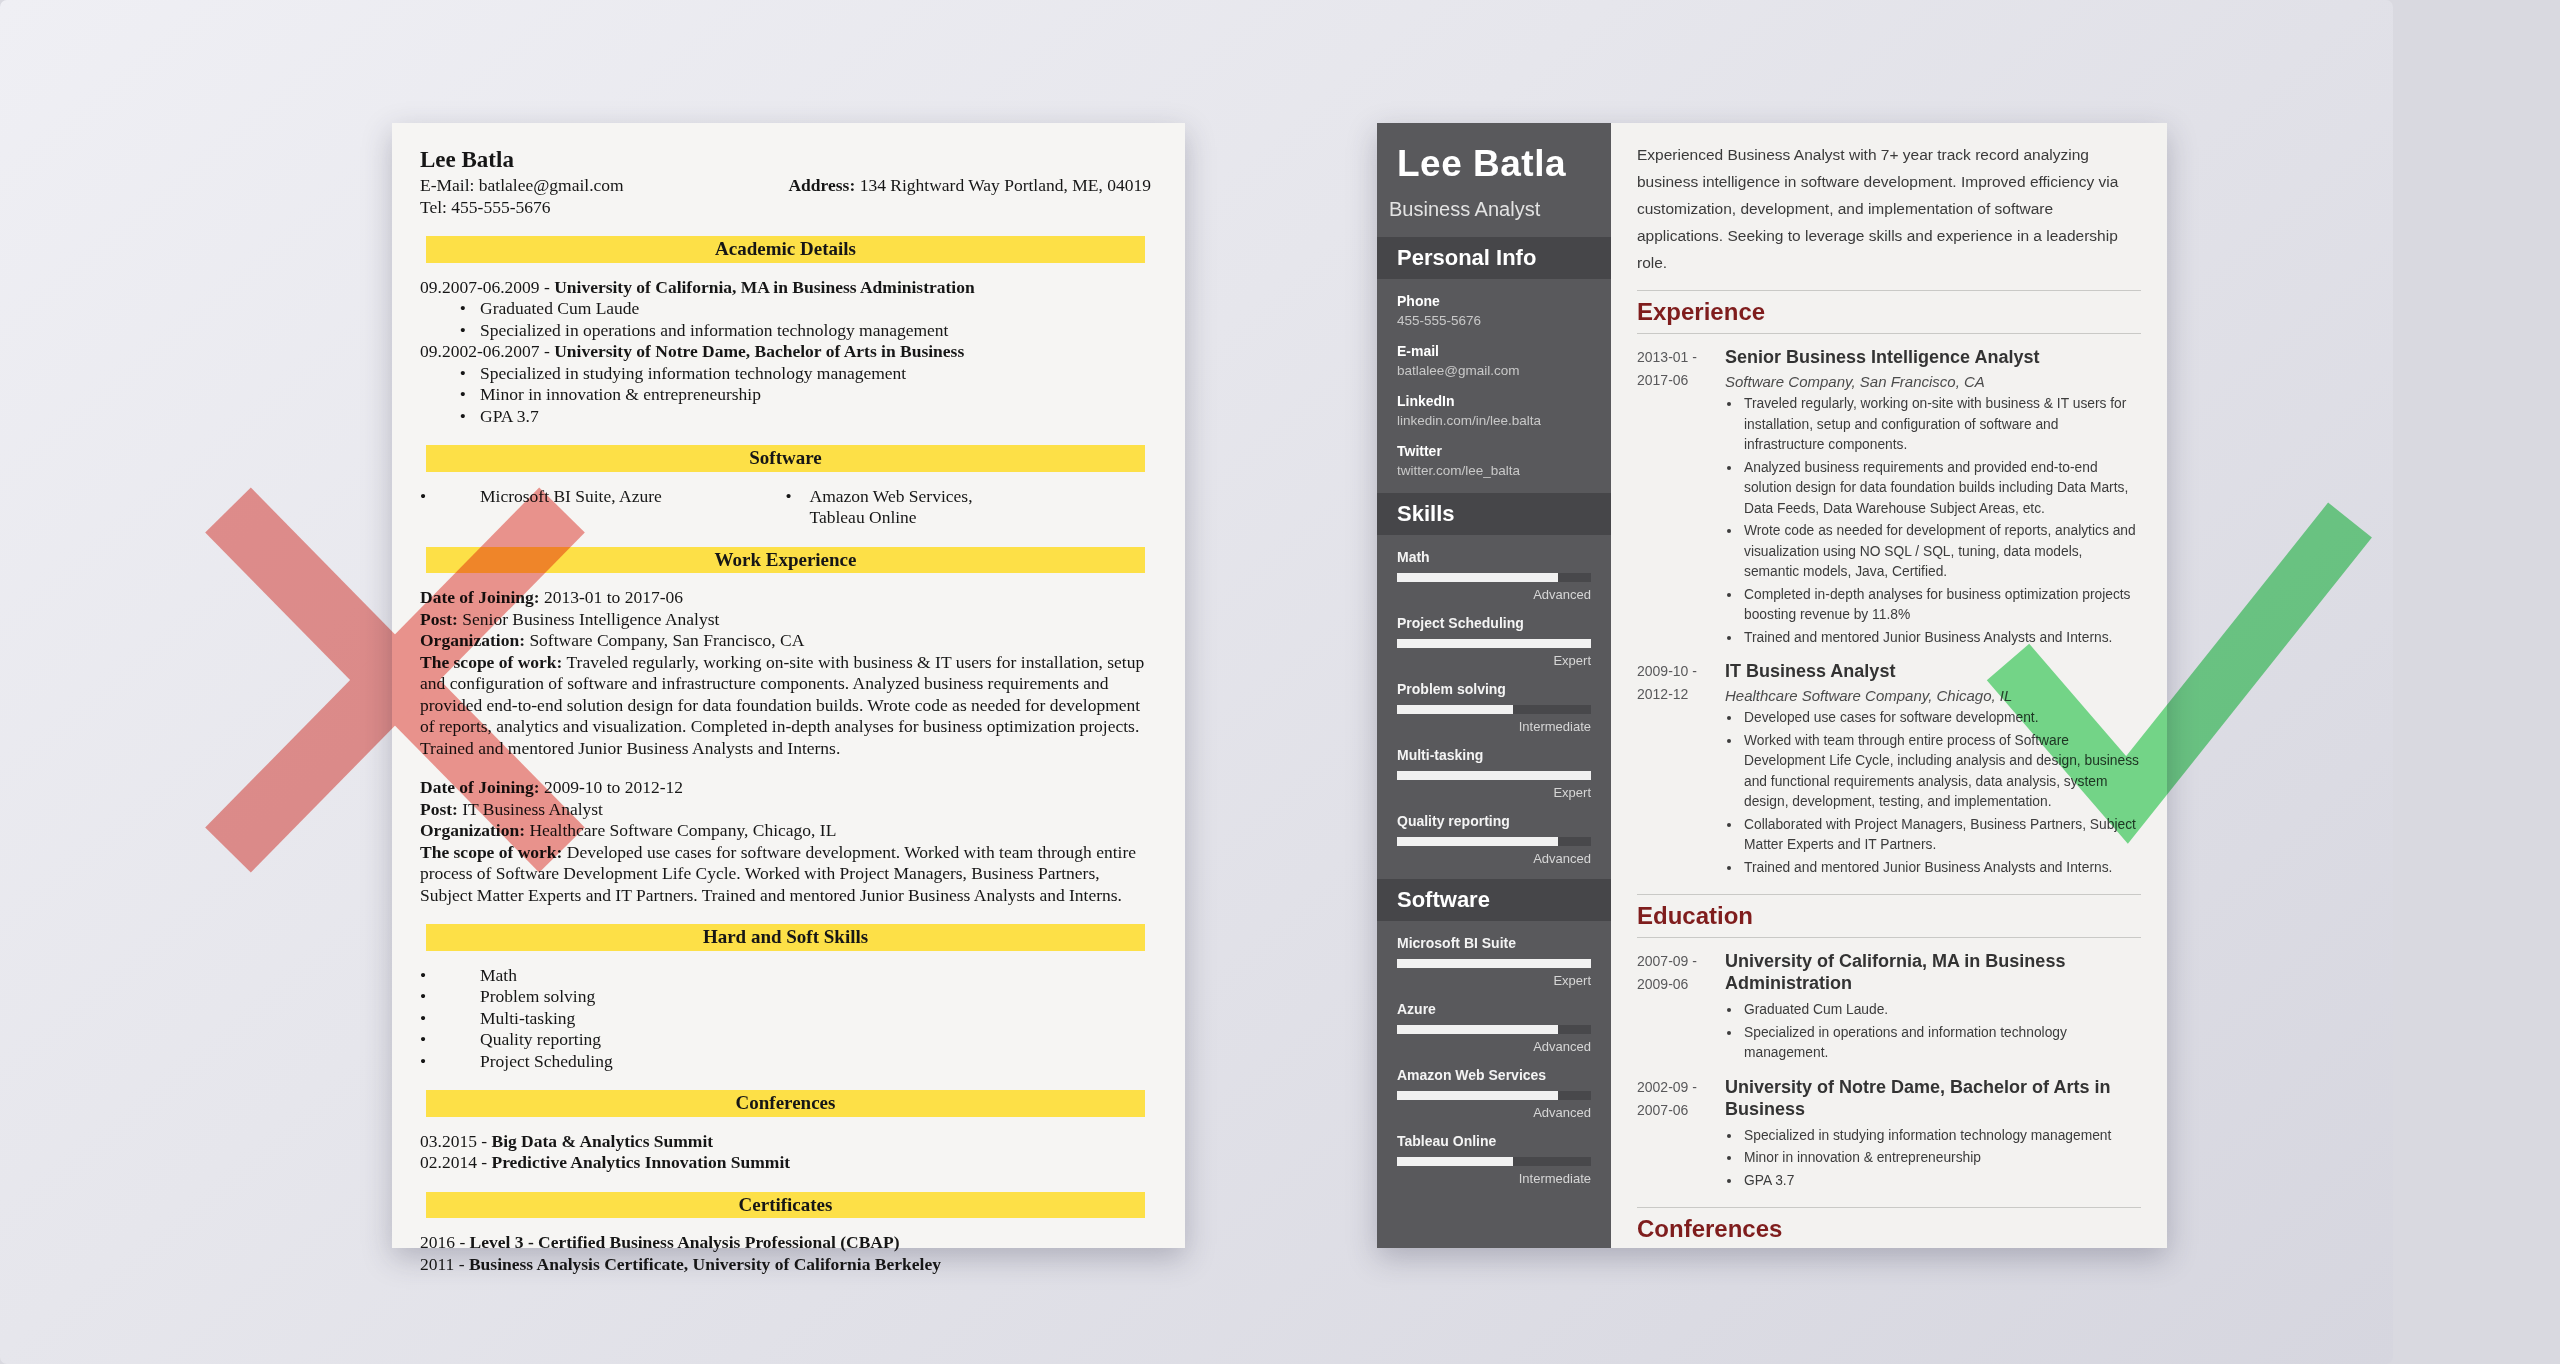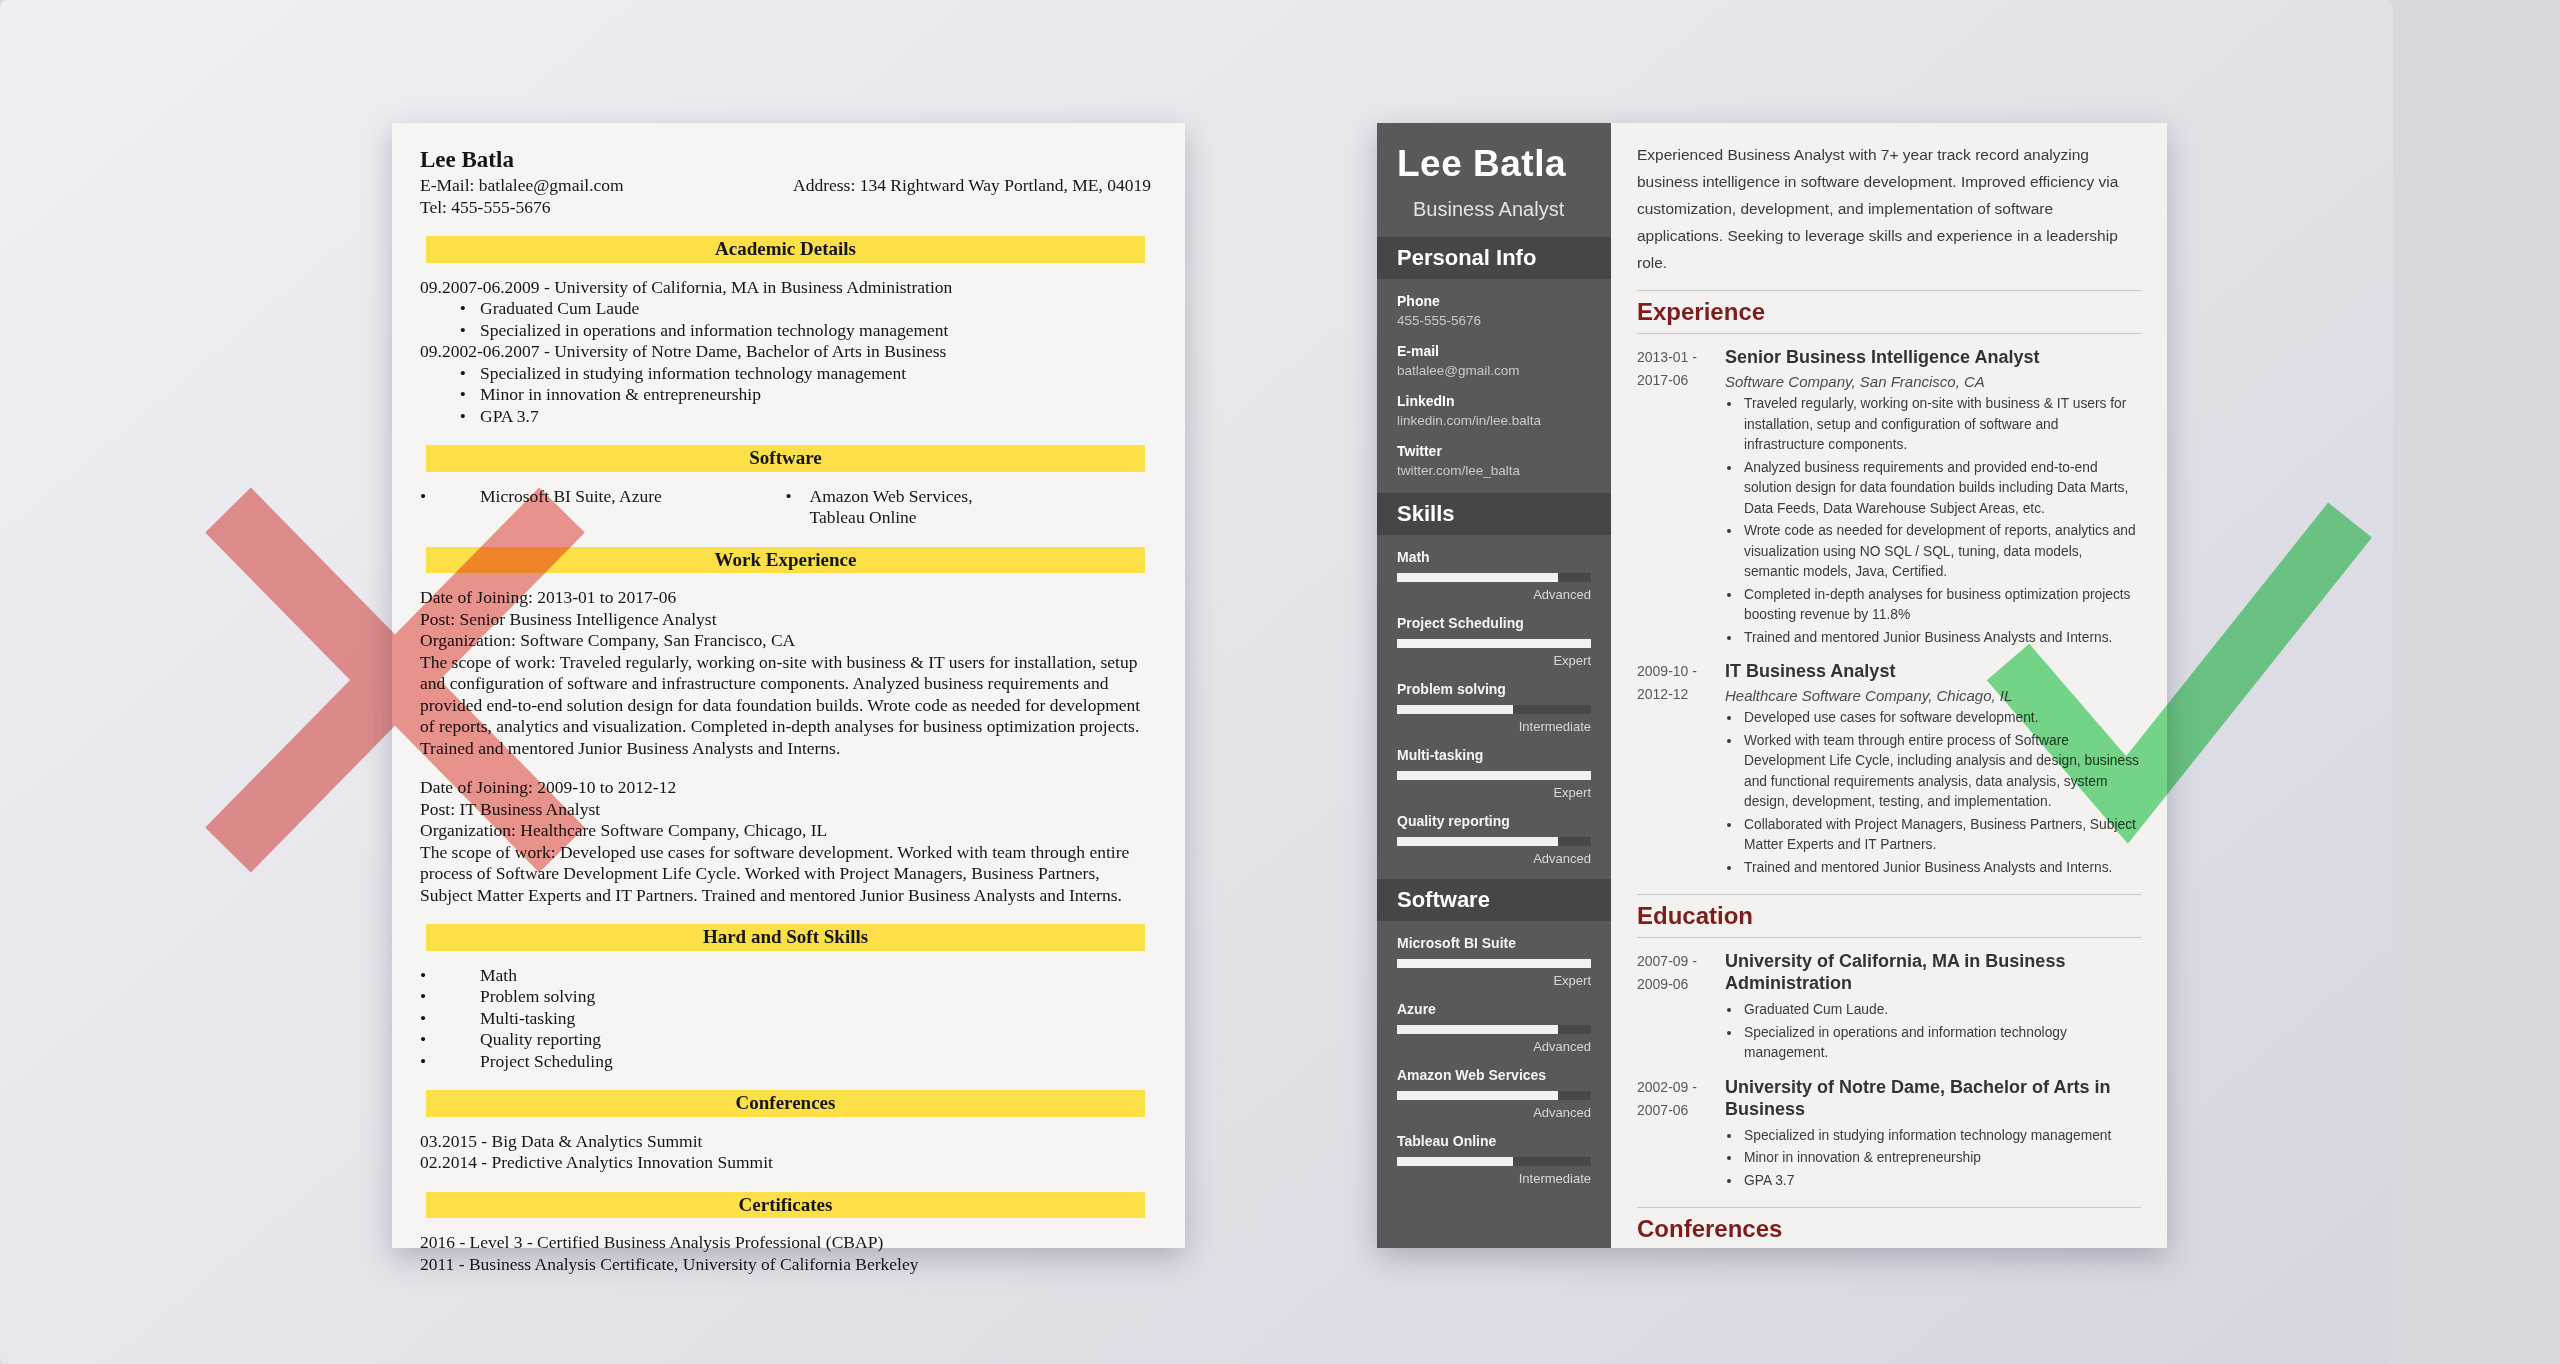--- a/index.html
+++ b/index.html
@@ -10,38 +10,38 @@
         box-shadow:0 10px 28px rgba(50,50,75,.28);}
   
   #bad{left:392px;width:793px;}
   .bad-inner{padding:22px 34px 0 28px;color:#161616;
              font-family:"Liberation Serif","DejaVu Serif",serif;
              font-size:17.5px;line-height:21.5px;}
   .bad-name{font-size:23px;font-weight:bold;line-height:30px;}
   .bad-head-row{display:flex;justify-content:space-between;align-items:flex-start;}
   .band{background:#fde047;text-align:center;font-weight:bold;font-size:19px;
         padding:2px 0 3px;margin:18px 6px 14px;}
-  .b{font-weight:normal;}
+  .b{font-weight:bold;}
   .kv{margin:0;}
   .bul{display:flex;}
   .bul .d{width:46px;flex:none;text-align:right;}
   .bul .t{padding-left:14px;}
   .bul2{display:flex;}
   .bul2 .d{width:14px;flex:none;}
   .bul2 .t{padding-left:46px;}
   .sw-row{display:flex;}
   .sw-col{display:flex;width:50%;}
   .sw-col2 .t{padding-left:10px;max-width:205px;}
   .jobblock{margin-bottom:18px;}
   
   #good{left:1377px;width:790px;display:flex;background:#f3f2f0;}
   .sidebar{width:234px;flex:none;background:#59595c;color:#fff;
            font-family:"Liberation Sans","DejaVu Sans",sans-serif;overflow:hidden;}
   .sb-name{font-size:37px;font-weight:bold;letter-spacing:.5px;padding:20px 20px 0;}
-  .sb-role{font-size:20px;color:#e3e3e3;padding:13px 36px 16px;}
+  .sb-role{font-size:20px;color:#e3e3e3;padding:13px 12px 16px;}
   .sb-band{background:#464649;font-size:22px;font-weight:bold;padding:8px 20px;margin-bottom:14px;}
   .sb-sec{padding:0 20px;}
   .sb-label{font-size:14px;font-weight:bold;margin-bottom:4px;}
   .sb-value{font-size:13.5px;color:#c9c9c9;margin-bottom:15px;}
   .skill{margin-bottom:13px;}
   .skill .nm{font-size:14px;font-weight:bold;color:#f4f4f4;}
   .track{height:9px;background:#48484b;margin:8px 0 5px;}
   .fill{height:100%;background:#f1f1f1;}
   .lvl{font-size:13px;color:#d6d6d6;text-align:right;}
   .main{flex:1;padding:18px 26px 0 26px;color:#3d3d3d;

